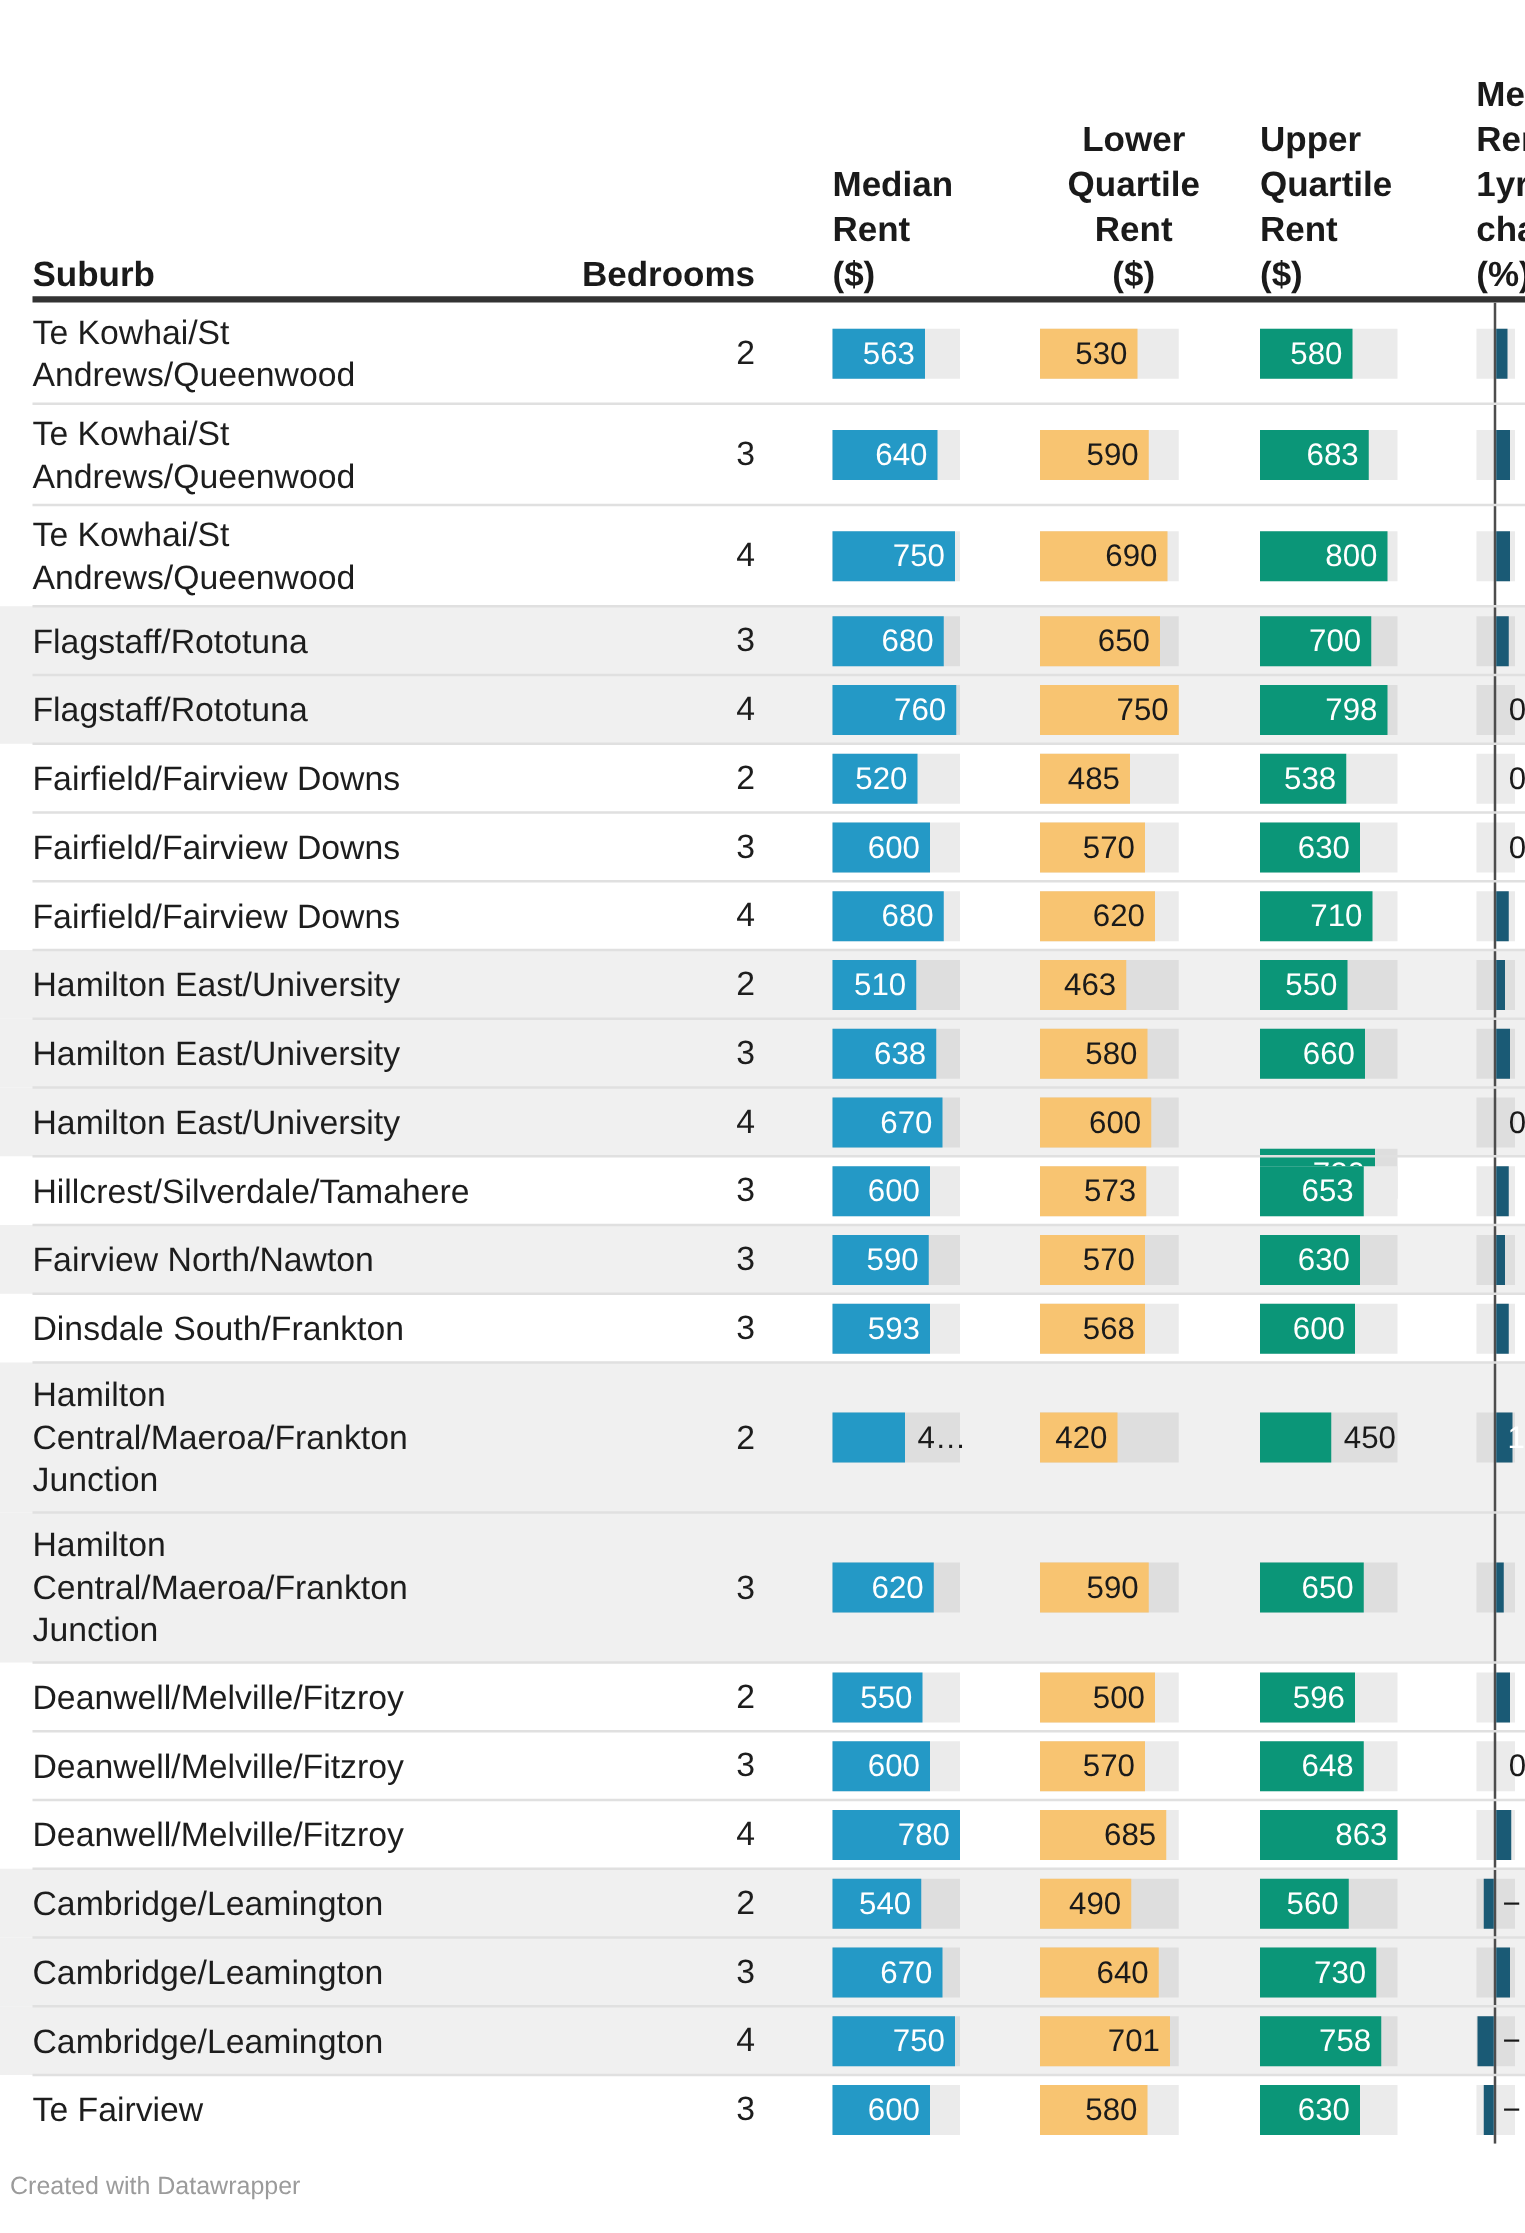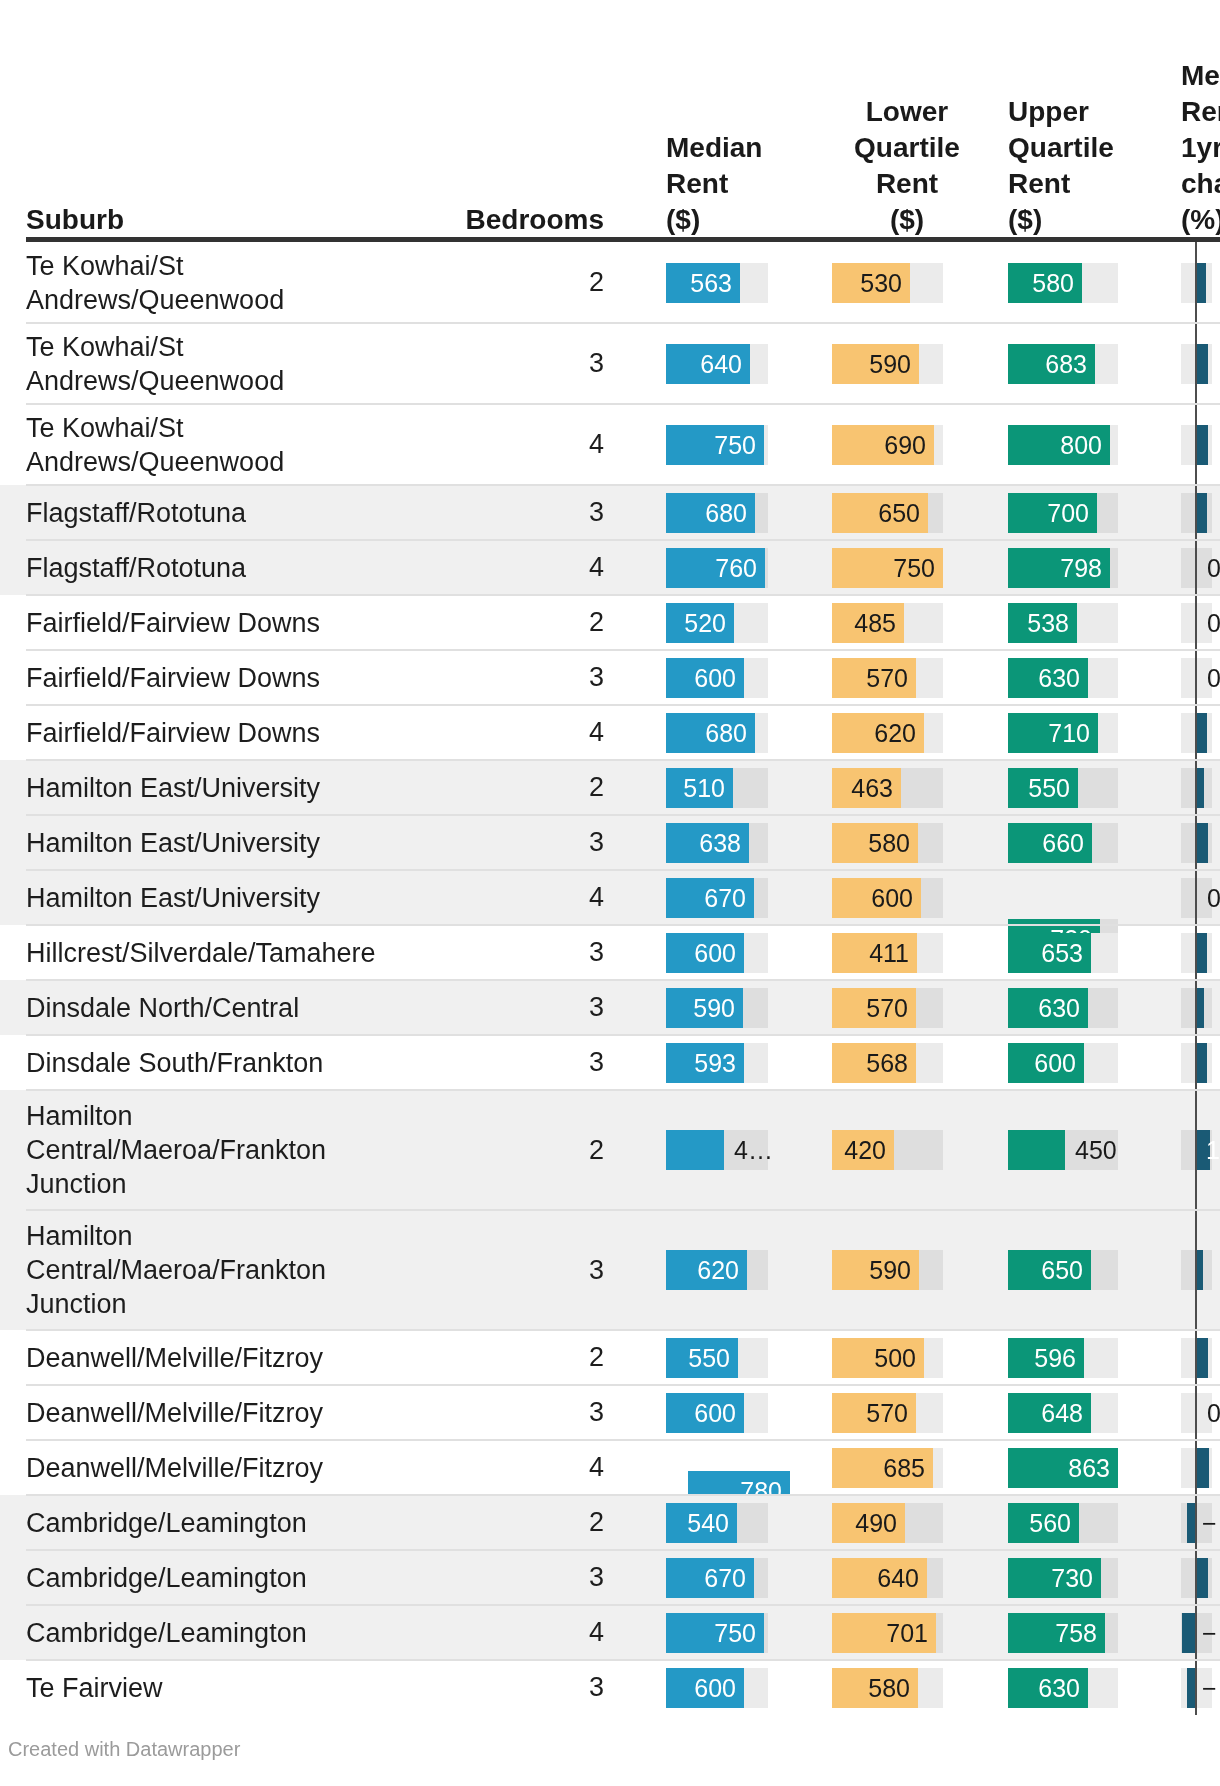--- a/index.html
+++ b/index.html
@@ -310,36 +310,36 @@
         <div class="suburb">
           <span><span>Hillcrest/Silverdale/Tamahere</span></span>
         </div>
         <div class="beds">3</div>
         <div class="barcell" style="left: 666px; top: 7.5px; width: 102px; height: 40px;">
           <div class="barbg" style="width: 102px; background: rgb(235, 235, 235);"></div>
           <div class="bar" style="width: 78px; background: rgb(36, 153, 198); color: rgb(255, 255, 255);">600</div>
         </div>
         <div class="barcell" style="left: 832px; top: 7.5px; width: 111px; height: 40px;">
           <div class="barbg" style="width: 111px; background: rgb(235, 235, 235);"></div>
-          <div class="bar" style="width: 85px; background: rgb(248, 196, 113); color: rgb(26, 26, 26);">411</div>
+          <div class="bar" style="width: 85px; background: rgb(248, 196, 113); color: rgb(26, 26, 26);">573</div>
         </div>
         <div class="barcell" style="left: 1008px; top: 7.5px; width: 110px; height: 40px;">
           <div class="barbg" style="width: 110px; background: rgb(235, 235, 235);"></div>
           <div class="bar" style="width: 83px; background: rgb(11, 150, 120); color: rgb(255, 255, 255);">653</div>
         </div>
         <div class="chcell" style="left: 1181px; top: 0px; width: 39px; height: 55px;">
           <div class="chbg" style="left: 0px; top: 7.5px; width: 31px; height: 40px; background: rgb(235, 235, 235);"></div>
           <div class="chaxis" style="left: 14px; height: 55px; background: rgb(77, 77, 77);"></div>
           <div class="chbar" style="left: 16px; top: 7.5px; width: 10px; height: 40px; background: rgb(26, 90, 117);"></div>
         </div>
       </div>
       <div class="sep" style="left: 26px; top: 924px; width: 1194px; height: 2px;"></div>
       <div class="row stripe" style="top: 980px; height: 55px;">
         <div class="suburb">
-          <span><span>Dinsdale North/Central</span></span>
+          <span><span>Fairview North/Nawton</span></span>
         </div>
         <div class="beds">3</div>
         <div class="barcell" style="left: 666px; top: 7.5px; width: 102px; height: 40px;">
           <div class="barbg" style="width: 102px; background: rgb(222, 222, 222);"></div>
           <div class="bar" style="width: 77px; background: rgb(36, 153, 198); color: rgb(255, 255, 255);">590</div>
         </div>
         <div class="barcell" style="left: 832px; top: 7.5px; width: 111px; height: 40px;">
           <div class="barbg" style="width: 111px; background: rgb(222, 222, 222);"></div>
           <div class="bar" style="width: 84px; background: rgb(248, 196, 113); color: rgb(26, 26, 26);">570</div>
         </div>
@@ -475,21 +475,21 @@
           <div class="chaxis" style="left: 14px; height: 55px; background: rgb(77, 77, 77);"></div>
           <div class="chlabel" style="left: 26px; top: 7.5px; color: rgb(26, 26, 26);">0</div>
         </div>
       </div>
       <div class="sep" style="left: 26px; top: 1384px; width: 1194px; height: 2px;"></div>
       <div class="row" style="top: 1440px; height: 55px;">
         <div class="suburb">
           <span><span>Deanwell/Melville/Fitzroy</span></span>
         </div>
         <div class="beds">4</div>
-        <div class="barcell" style="left: 688px; top: 7.5px; width: 125px; height: 40px; margin-top: 23px;">
+        <div class="barcell" style="left: 666px; top: 7.5px; width: 125px; height: 40px;">
           <div class="barbg" style="width: 102px; background: rgb(235, 235, 235);"></div>
           <div class="bar" style="width: 102px; background: rgb(36, 153, 198); color: rgb(255, 255, 255);">780</div>
         </div>
         <div class="barcell" style="left: 832px; top: 7.5px; width: 111px; height: 40px;">
           <div class="barbg" style="width: 111px; background: rgb(235, 235, 235);"></div>
           <div class="bar" style="width: 101px; background: rgb(248, 196, 113); color: rgb(26, 26, 26);">685</div>
         </div>
         <div class="barcell" style="left: 1008px; top: 7.5px; width: 110px; height: 40px;">
           <div class="barbg" style="width: 110px; background: rgb(235, 235, 235);"></div>
           <div class="bar" style="width: 110px; background: rgb(11, 150, 120); color: rgb(255, 255, 255);">863</div>

